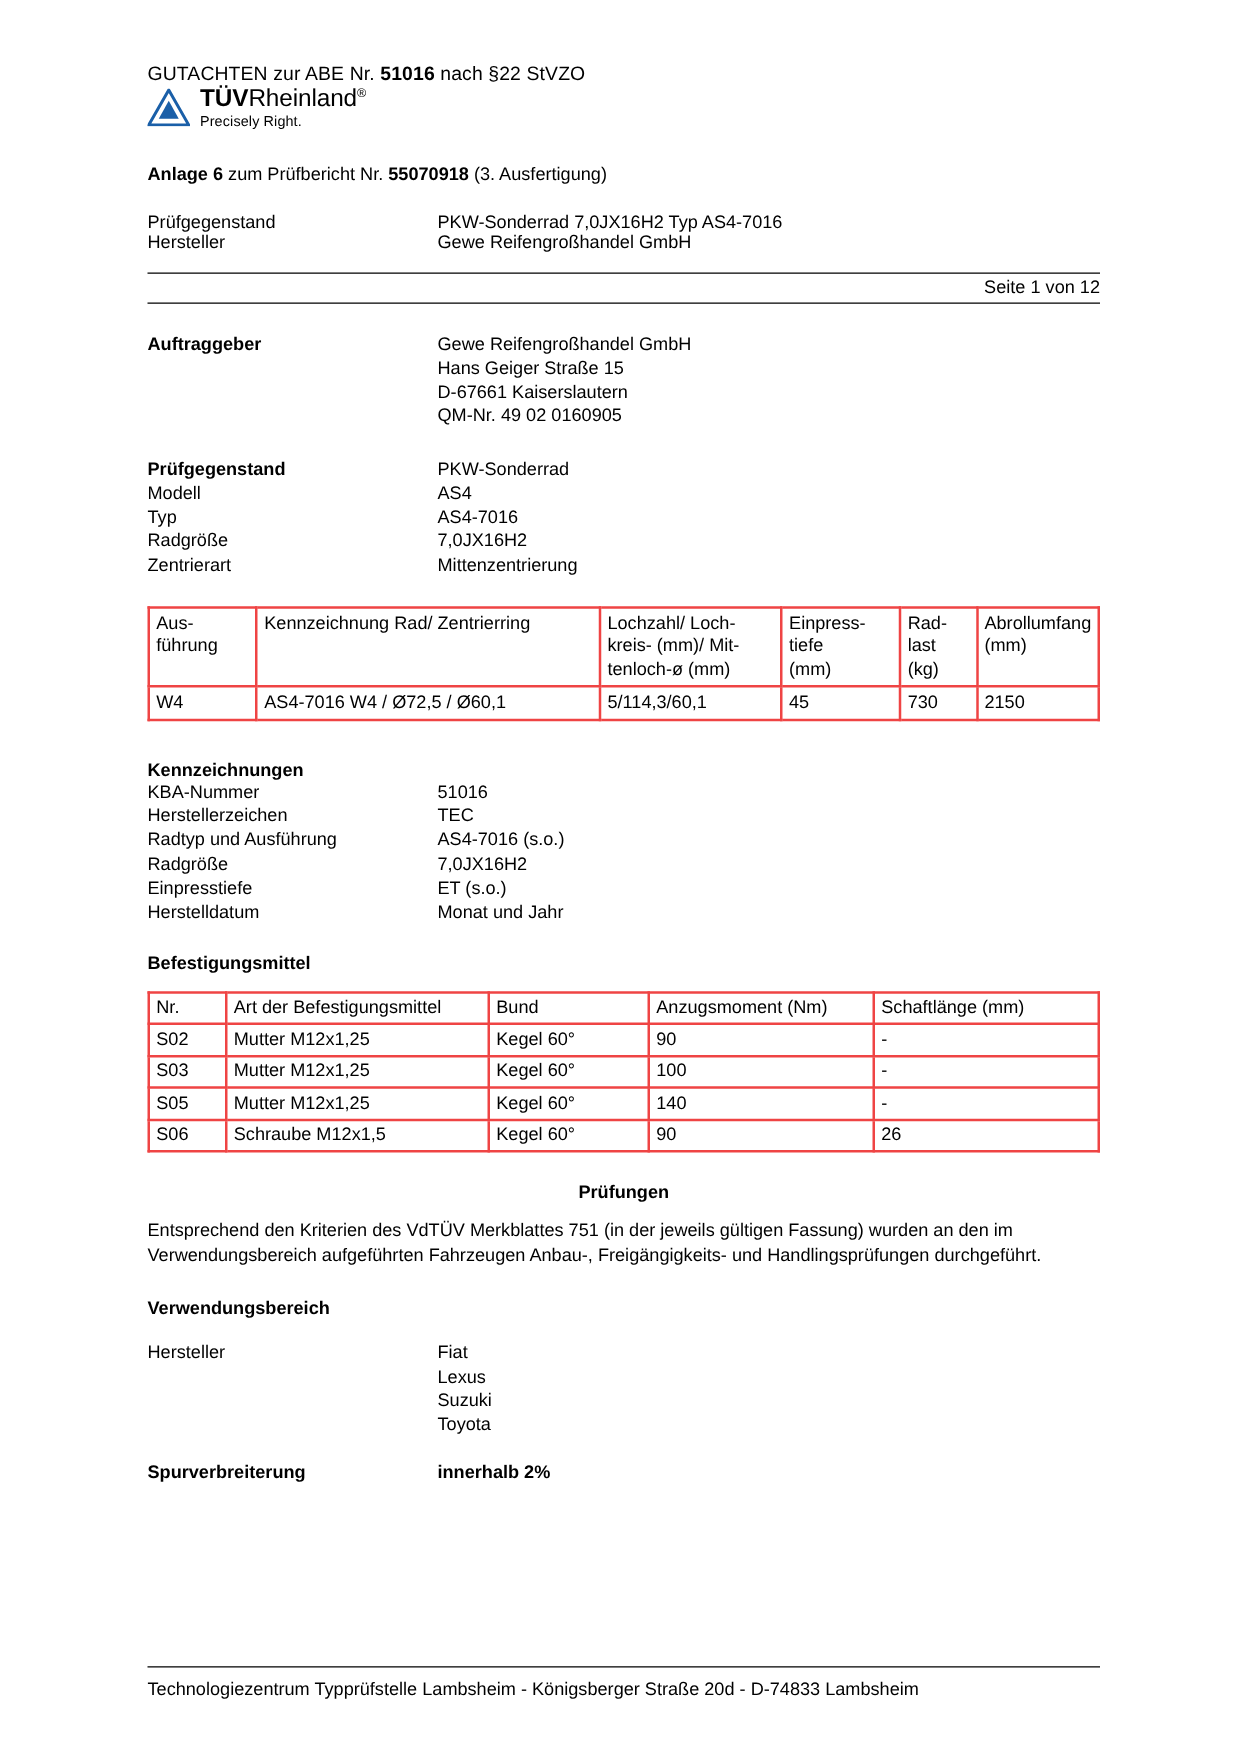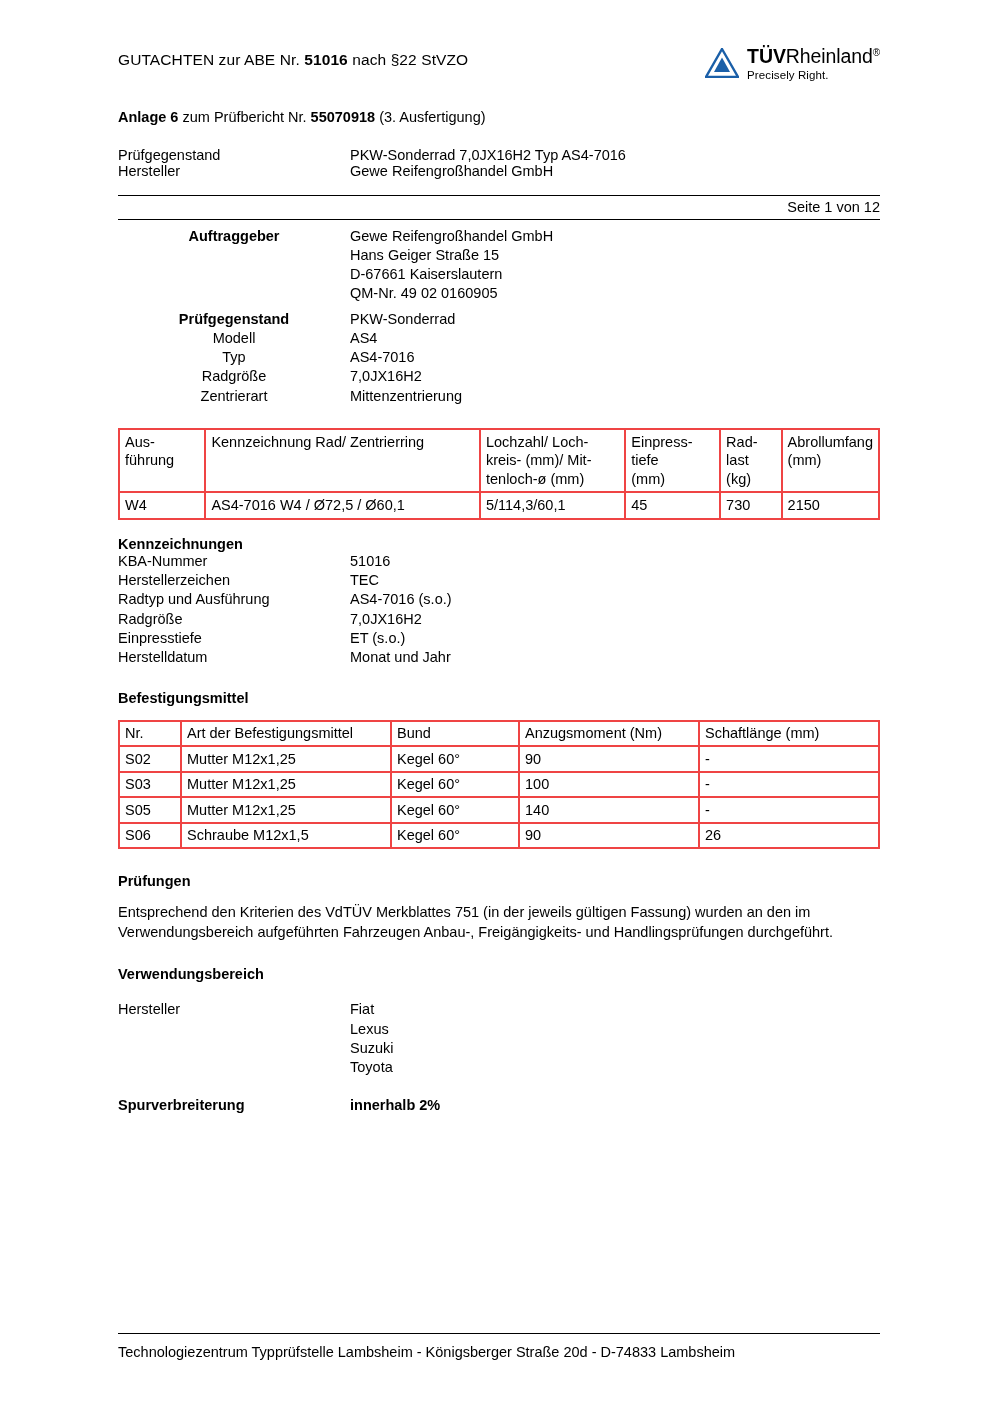--- a/index.html
+++ b/index.html
@@ -20,20 +20,21 @@
     width: 992px;
     height: 1404px;
     box-sizing: border-box;
     padding: 46px 112px 0 118px;
   }
   
   .header-line {
     display: flex;
     align-items: flex-start;
     justify-content: space-between;
+    flex-direction: column;
   }
   .gutachten {
     font-size: 15.5px;
     letter-spacing: 0.1px;
     padding-top: 5px;
   }
   .b { font-weight: bold; }
   .logo {
     display: flex;
     align-items: flex-start;
@@ -87,22 +88,21 @@
   .seite {
     text-align: right;
     margin-top: 3px;
     font-size: 14.5px;
   }
   .hr2 {
     border-top: 1px solid #000;
     margin-top: 4px;
   }
   .block {
-    margin-top: 7px;
-    text-align: center;
+    margin-top: 24px;
   }
   .block .line {
     display: flex;
     line-height: 1.32;
   }
   .block .lbl {
     width: 232px;
     flex: none;
   }
   .sec-title {
@@ -119,28 +119,28 @@
     text-align: left;
     font-weight: normal;
     vertical-align: top;
     line-height: 1.28;
   }
   .t-wheel {
     margin-top: 22px;
   }
   .t-wheel td { padding: 3px 5px; }
   .kenn {
-    margin-top: 16px;
+    margin-top: 32px;
   }
   .kenn .line { display: flex; line-height: 1.33; }
   .kenn .lbl { width: 232px; flex: none; }
   .befest-title { margin-top: 22px; }
   .t-fast { margin-top: 14px; }
   .t-fast td { padding: 2.5px 5px; }
-  .pruef-title { margin-top: 24px; }
+  .pruef-title { margin-top: 24px; text-align: center; }
   .pruef-body {
     margin-top: 14px;
     line-height: 1.34;
   }
   .verw-title { margin-top: 24px; }
   .verw { margin-top: 18px; }
   .verw .line { display: flex; line-height: 1.34; }
   .verw .lbl { width: 232px; flex: none; }
   .spur { margin-top: 19px; font-weight: bold; }
   .spur .line { display: flex; }

